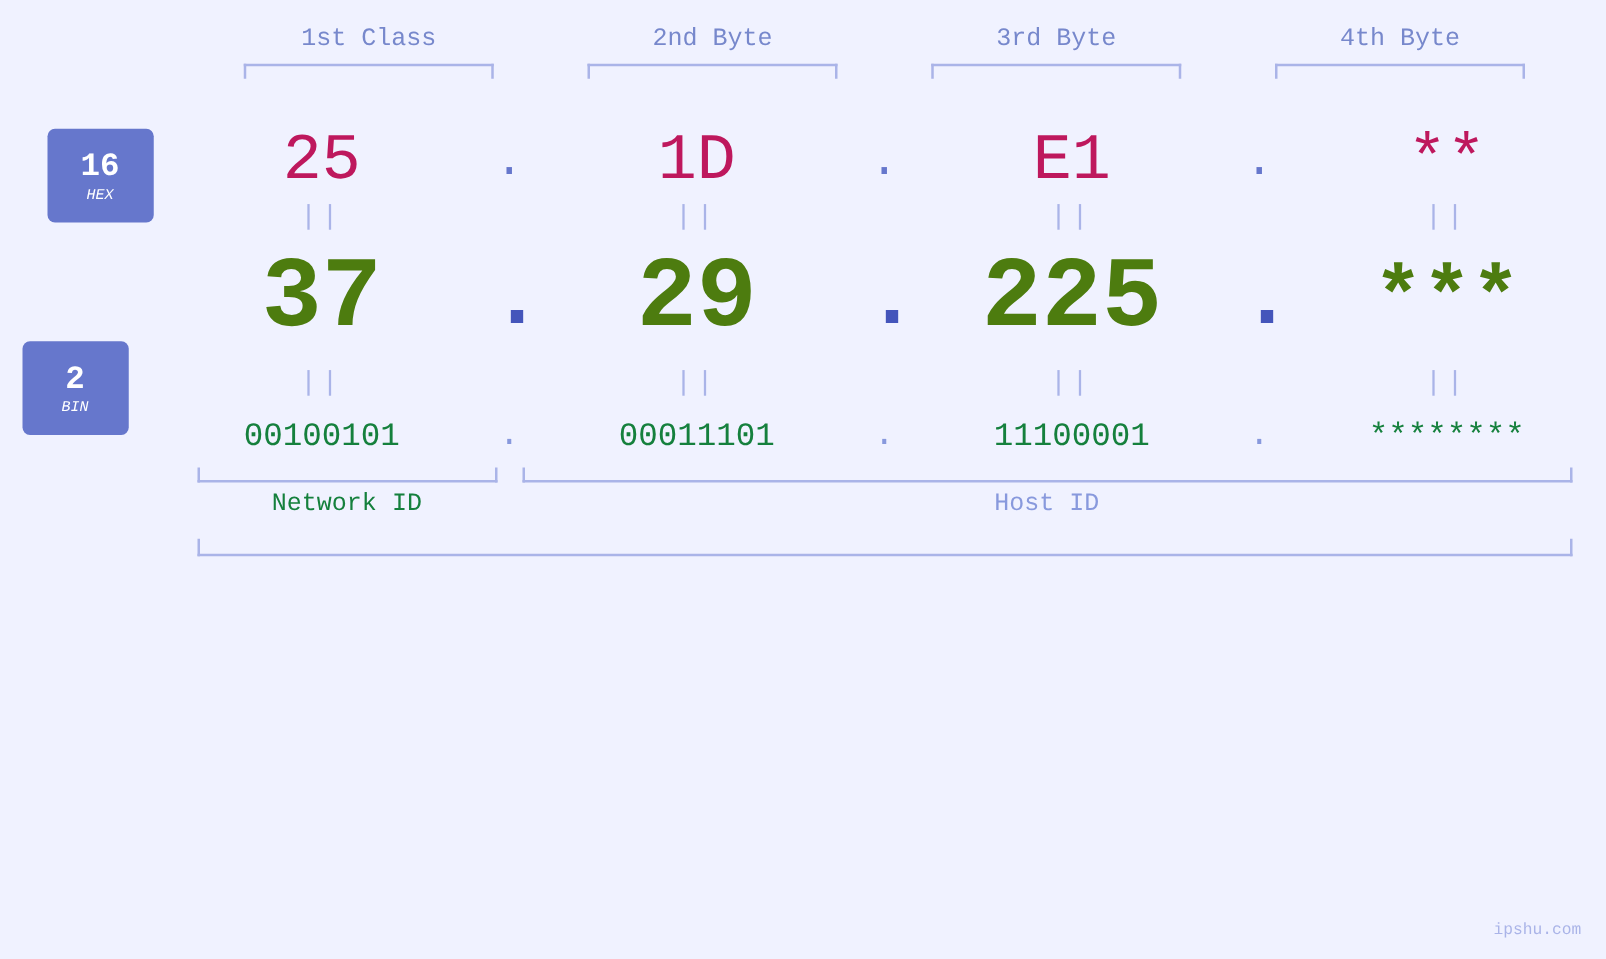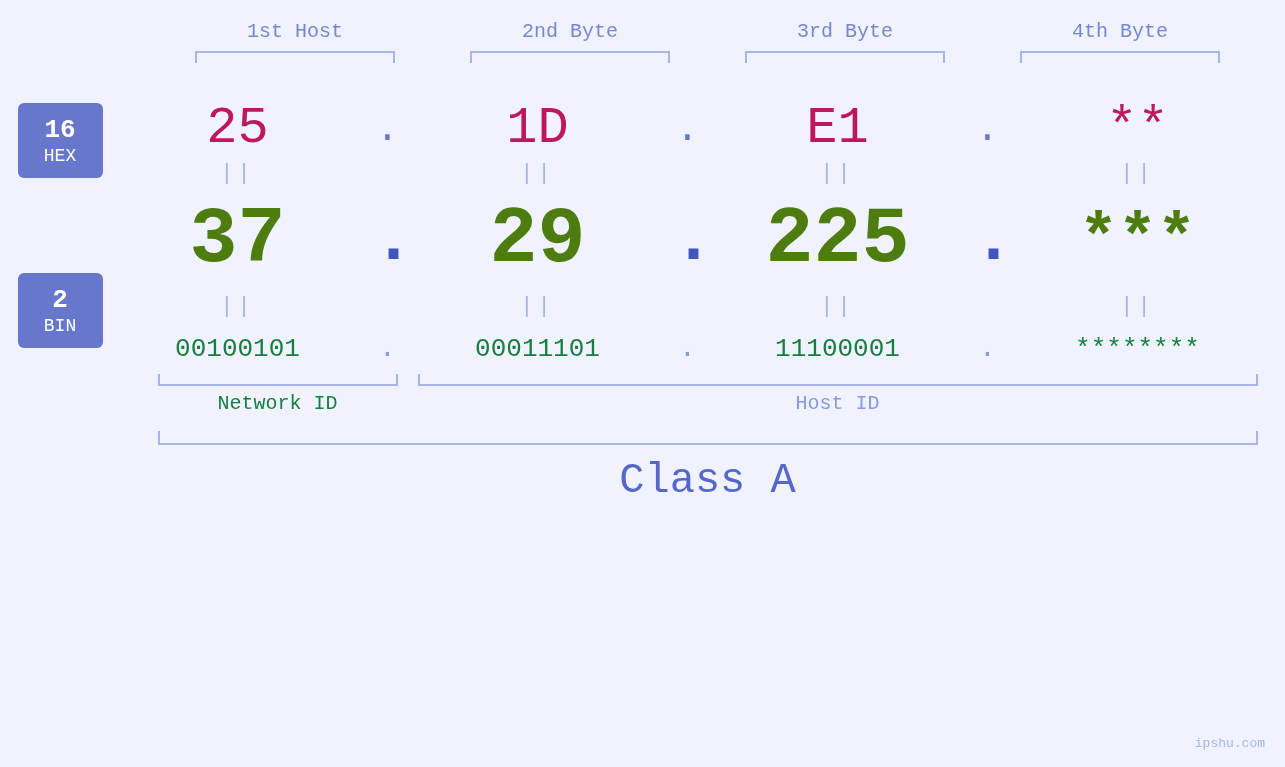--- a/index.html
+++ b/index.html
@@ -86,22 +86,23 @@
       margin-bottom: 80px;
     }
 
     .label-badge .num {
       font-size: 26px;
       font-weight: bold;
       line-height: 1.2;
     }
 
     .label-badge .base {
-      font-size: 18px;
+      font-size: 12px;
       font-weight: normal;
+      font-style: italic;
     }
 
     .label-badge:last-child {
       margin-bottom: 0;
     }
 
     
     .values-grid {
       display: flex;
       flex-direction: column;
@@ -266,37 +267,37 @@
       font-size: 13px;
       font-family: 'Courier New', monospace;
     }
   </style>
 </head>
 <body>
 
 <div class="main-container">
 
   <div class="byte-headers">
-    <div class="byte-header">1st Host</div>
+    <div class="byte-header">1st Class</div>
     <div class="byte-header">2nd Byte</div>
     <div class="byte-header">3rd Byte</div>
     <div class="byte-header">4th Byte</div>
   </div>
 
   <div class="brackets-row">
     <div class="bracket"></div>
     <div class="bracket"></div>
     <div class="bracket"></div>
     <div class="bracket"></div>
   </div>
 
   <div class="content-area">
 
     <div class="labels-col">
-      <div class="label-badge" style="margin-bottom: 95px; margin-top: 10px;">
+      <div class="label-badge" style="margin-bottom: 95px; margin-top: 10px; margin-left: 20px;">
         <span class="num">16</span>
         <span class="base">HEX</span>
       </div>
       <div class="label-badge" style="margin-bottom: 0;">
         <span class="num">2</span>
         <span class="base">BIN</span>
       </div>
     </div>
 
     <div class="values-grid">
@@ -384,18 +385,17 @@
       <div class="host-bracket"></div>
     </div>
     <div class="bottom-labels">
       <div class="network-label">Network ID</div>
       <div class="host-label">Host ID</div>
     </div>
   </div>
 
   <div class="big-bracket-row">
     <div class="big-bracket"></div>
-    <div class="class-label">Class A</div>
   </div>
 
   <div class="watermark">ipshu.com</div>
 
 </div>
 
 </body></html>

